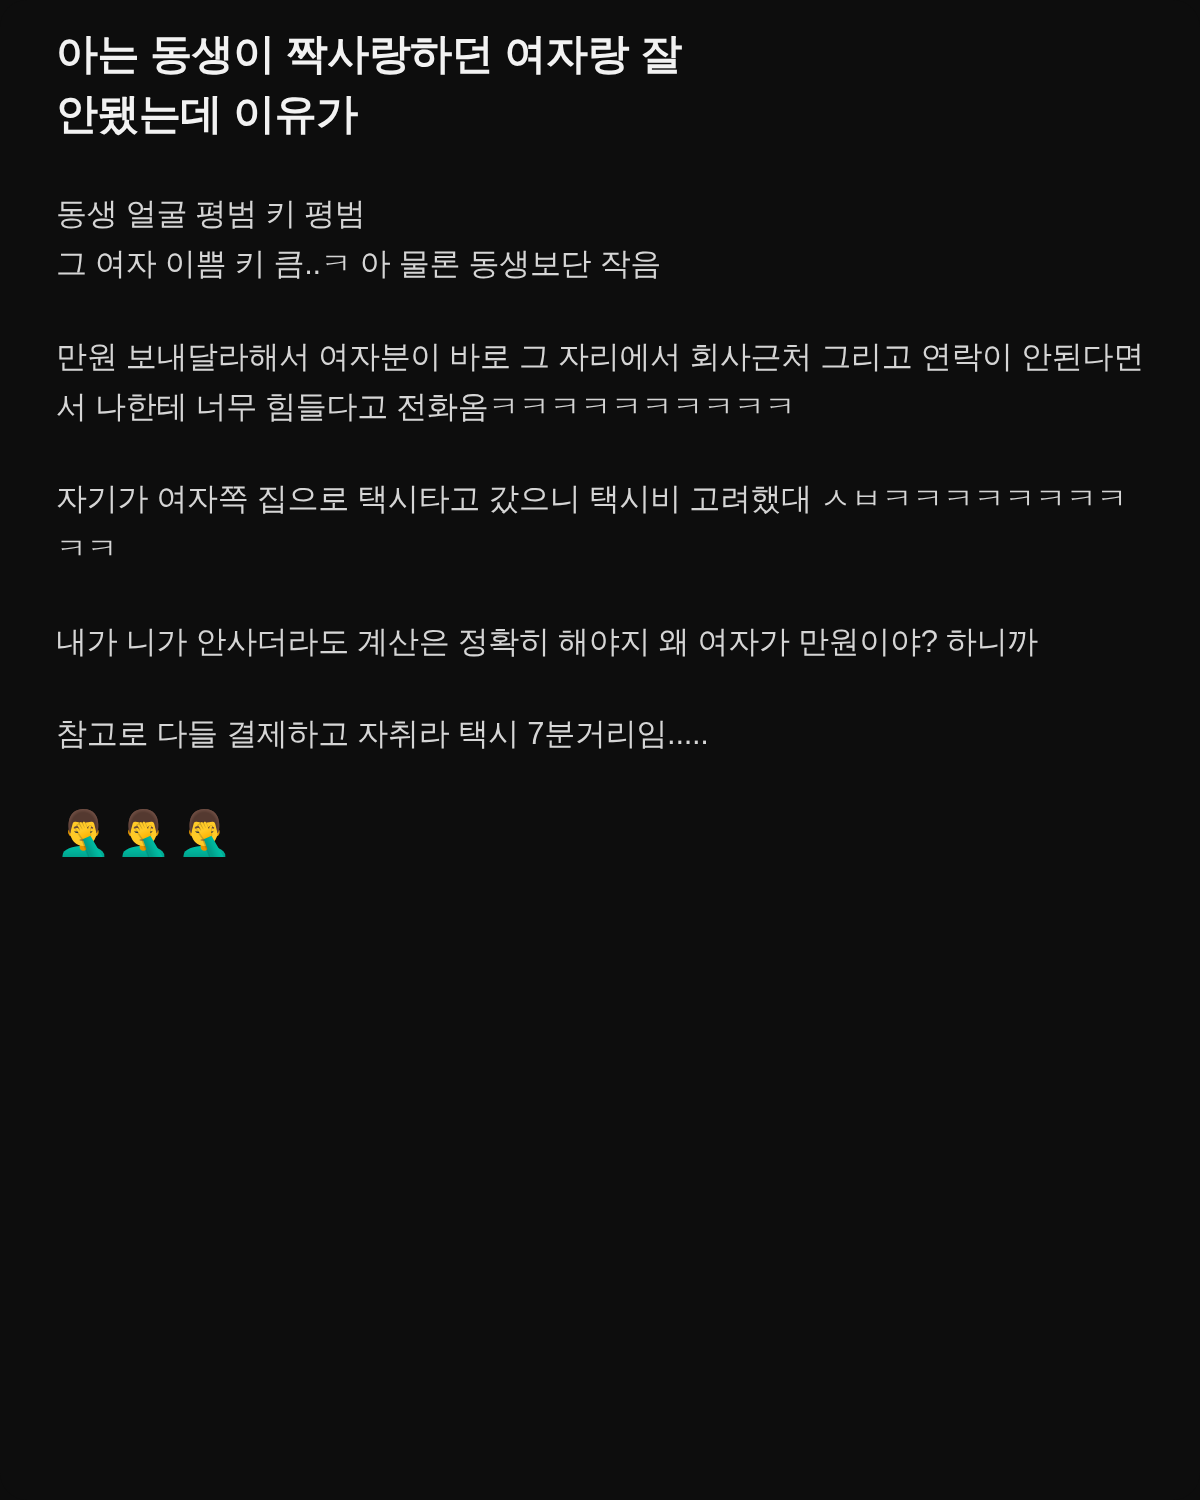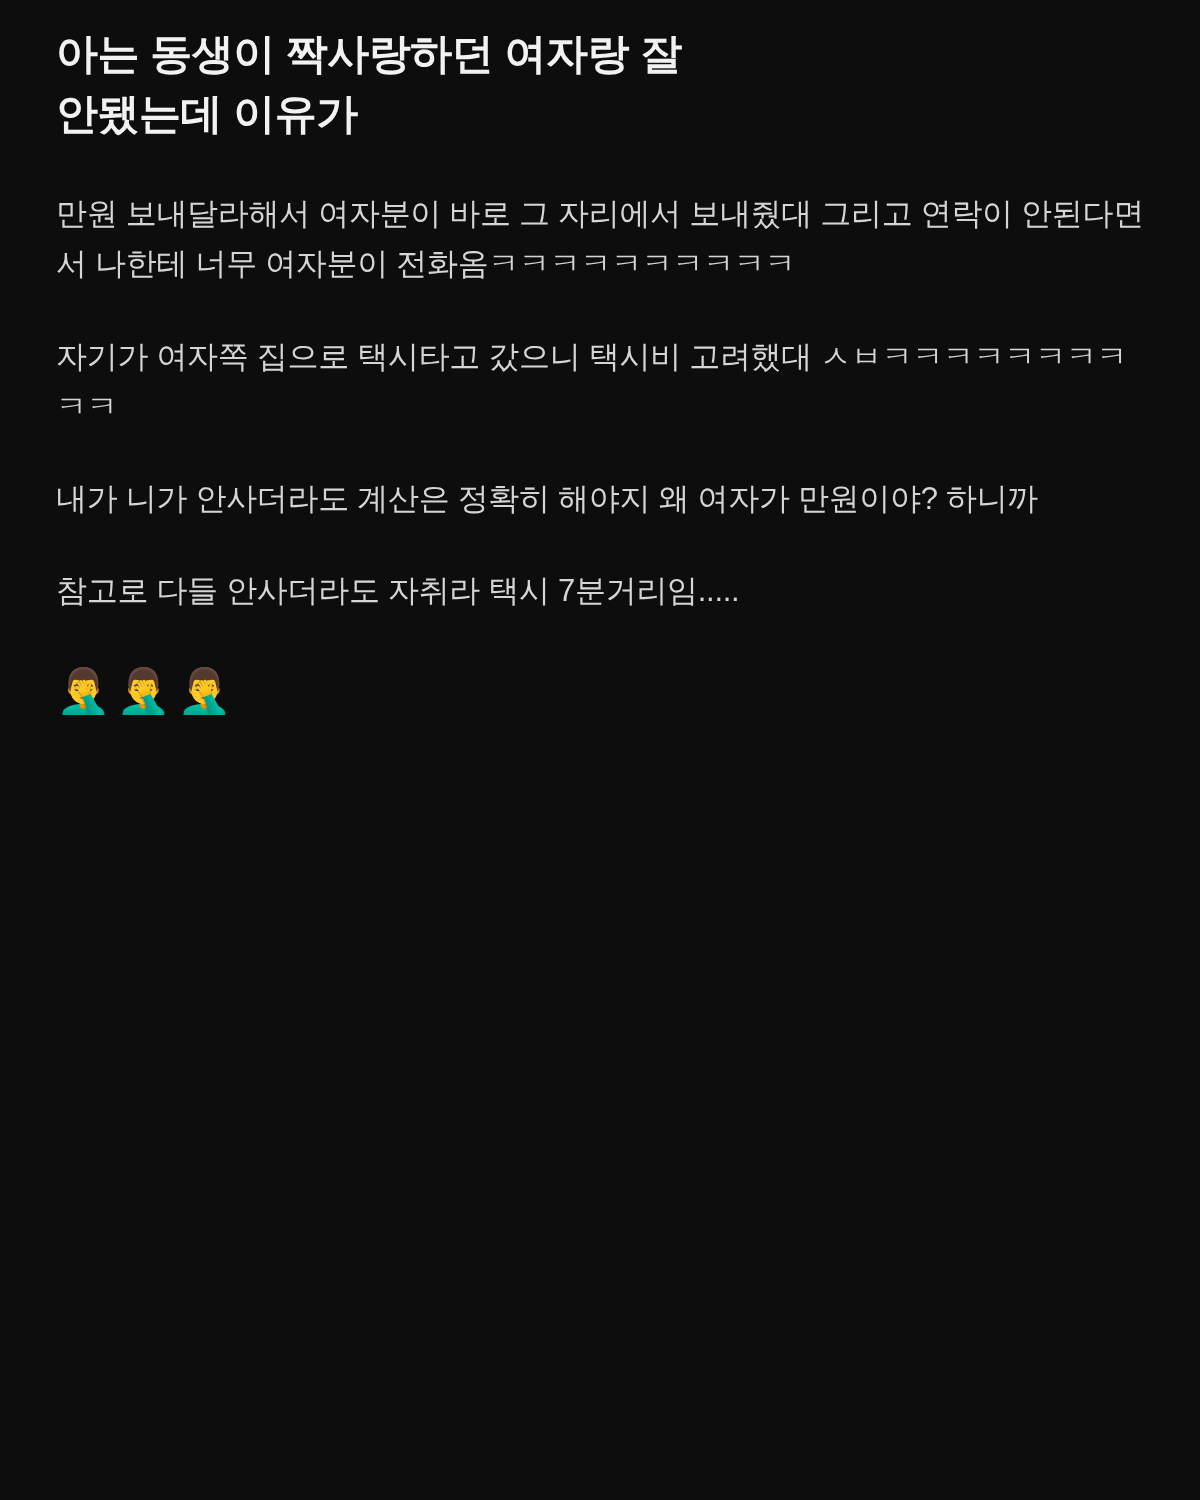--- a/index.html
+++ b/index.html
@@ -57,21 +57,23 @@
 </style>
 </head>
 <body>
 
 <div class="page">
 
   <h1 class="post-title">아는 동생이 짝사랑하던 여자랑 잘
 안됐는데 이유가</h1>
 
   <div class="post-body">
-    <p class="para">만원 보내달라해서 여자분이 바로 그 자리에서 보내줬대 그리고 연락이 안된다면서 나한테 너무 여자분이 전화옴ㅋㅋㅋㅋㅋㅋㅋㅋㅋㅋ</p>
+    <p class="para">동생 얼굴 평범 키 평범
+그 여자 이쁨 키 큼..ㅋ 아 물론 동생보단 작음</p>
+    <p class="para">만원 보내달라해서 여자분이 바로 그 자리에서 회사근처 그리고 연락이 안된다면서 나한테 너무 힘들다고 전화옴ㅋㅋㅋㅋㅋㅋㅋㅋㅋㅋ</p>
     <p class="para">자기가 여자쪽 집으로 택시타고 갔으니 택시비 고려했대 ㅅㅂㅋㅋㅋㅋㅋㅋㅋㅋㅋㅋ</p>
     <p class="para">내가 니가 안사더라도 계산은 정확히 해야지 왜 여자가 만원이야? 하니까</p>
-    <p class="para">참고로 다들 안사더라도 자취라 택시 7분거리임.....</p>
+    <p class="para">참고로 다들 결제하고 자취라 택시 7분거리임.....</p>
 
     <div class="emoji-row">🤦‍♂️🤦‍♂️🤦‍♂️</div>
   </div>
 
 </div>
 
 </body></html>

